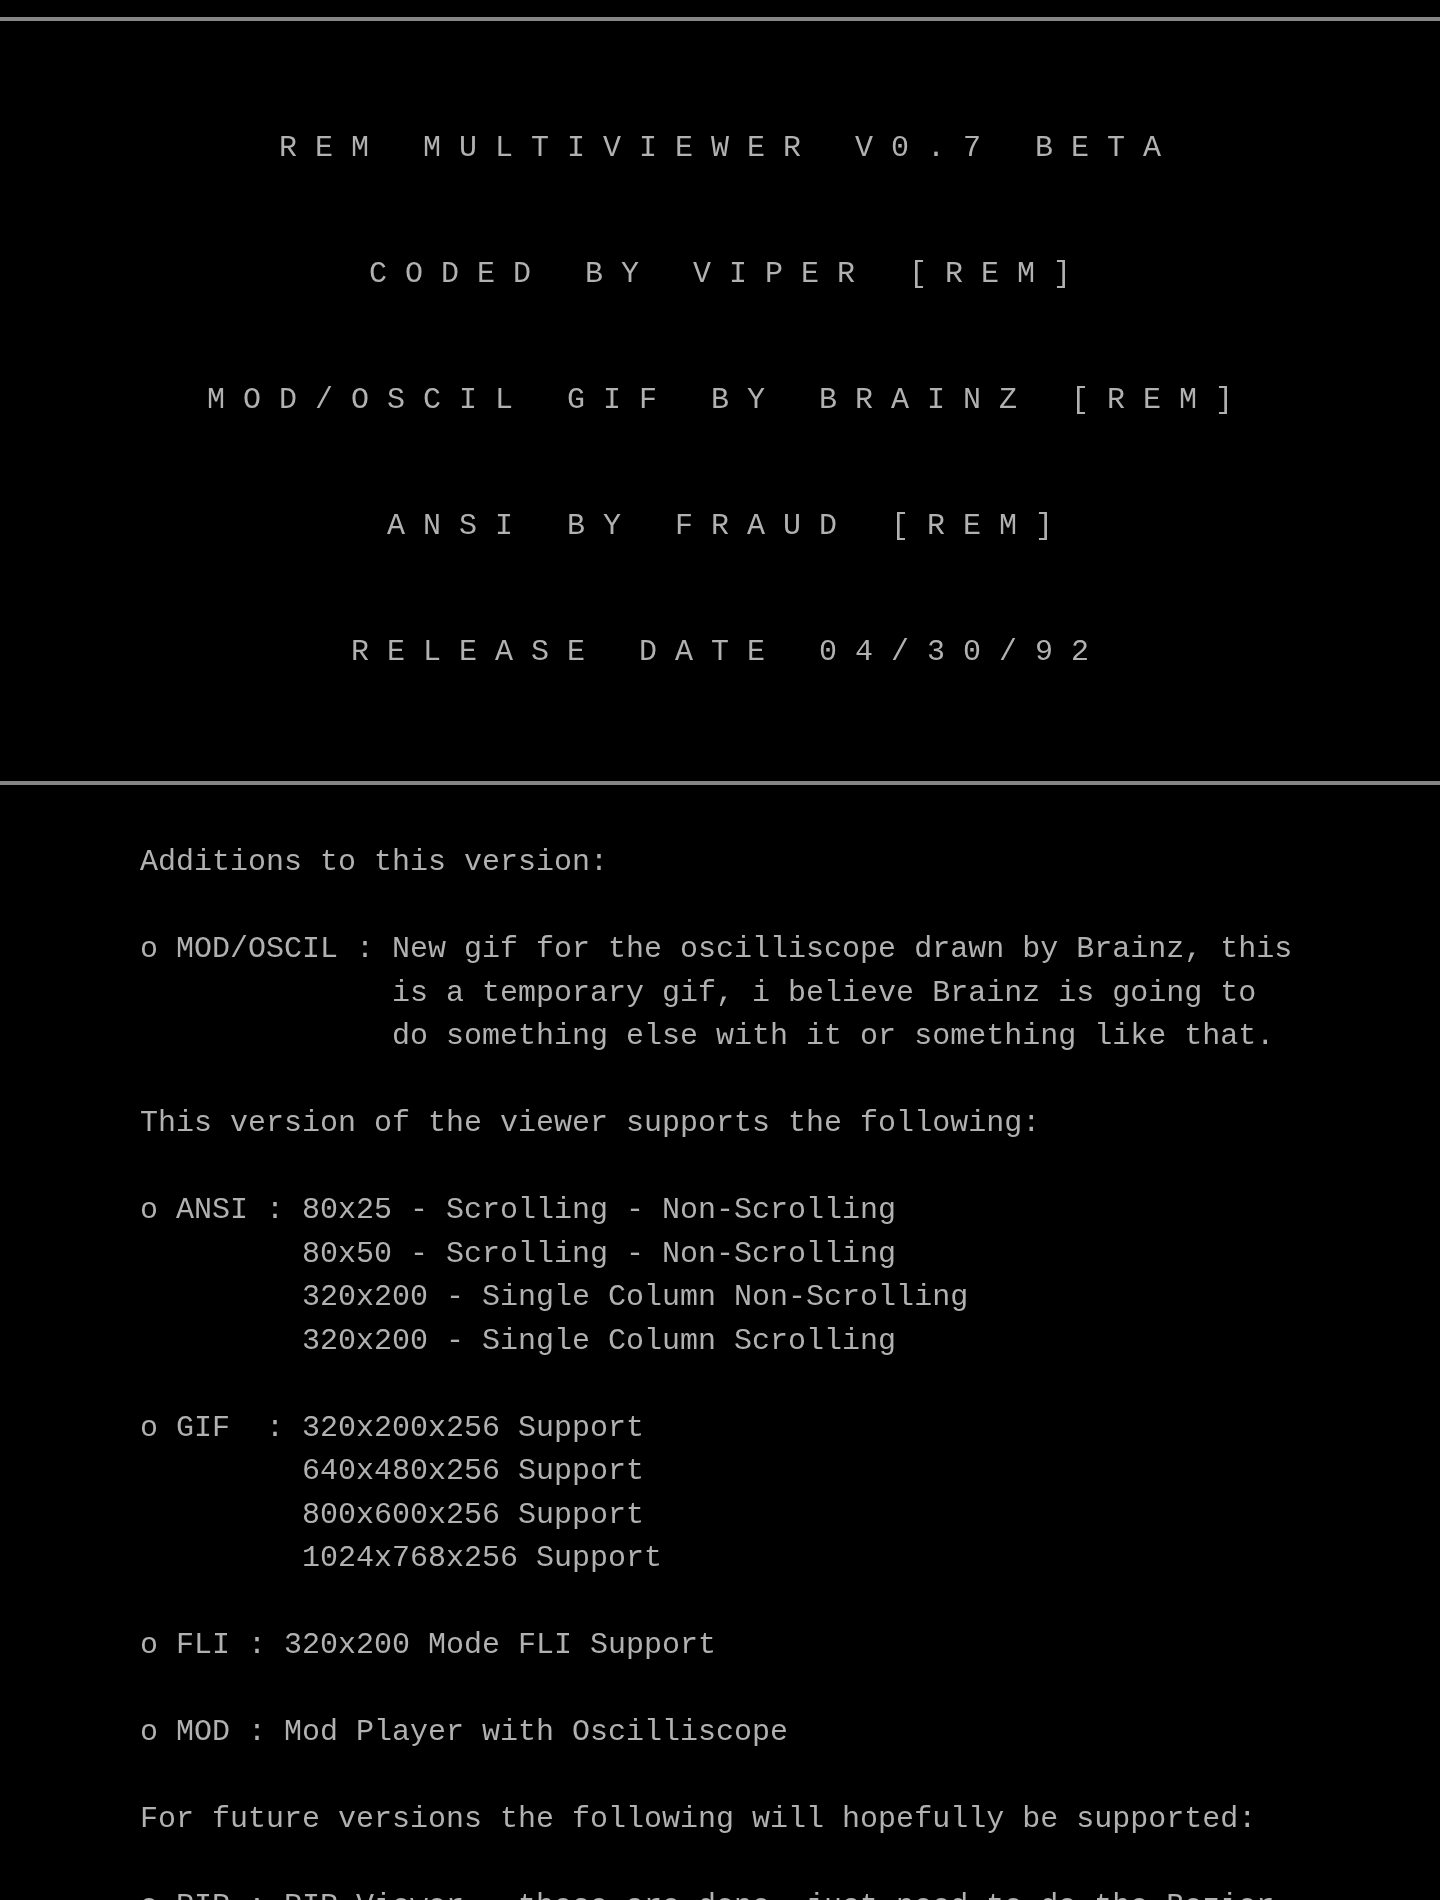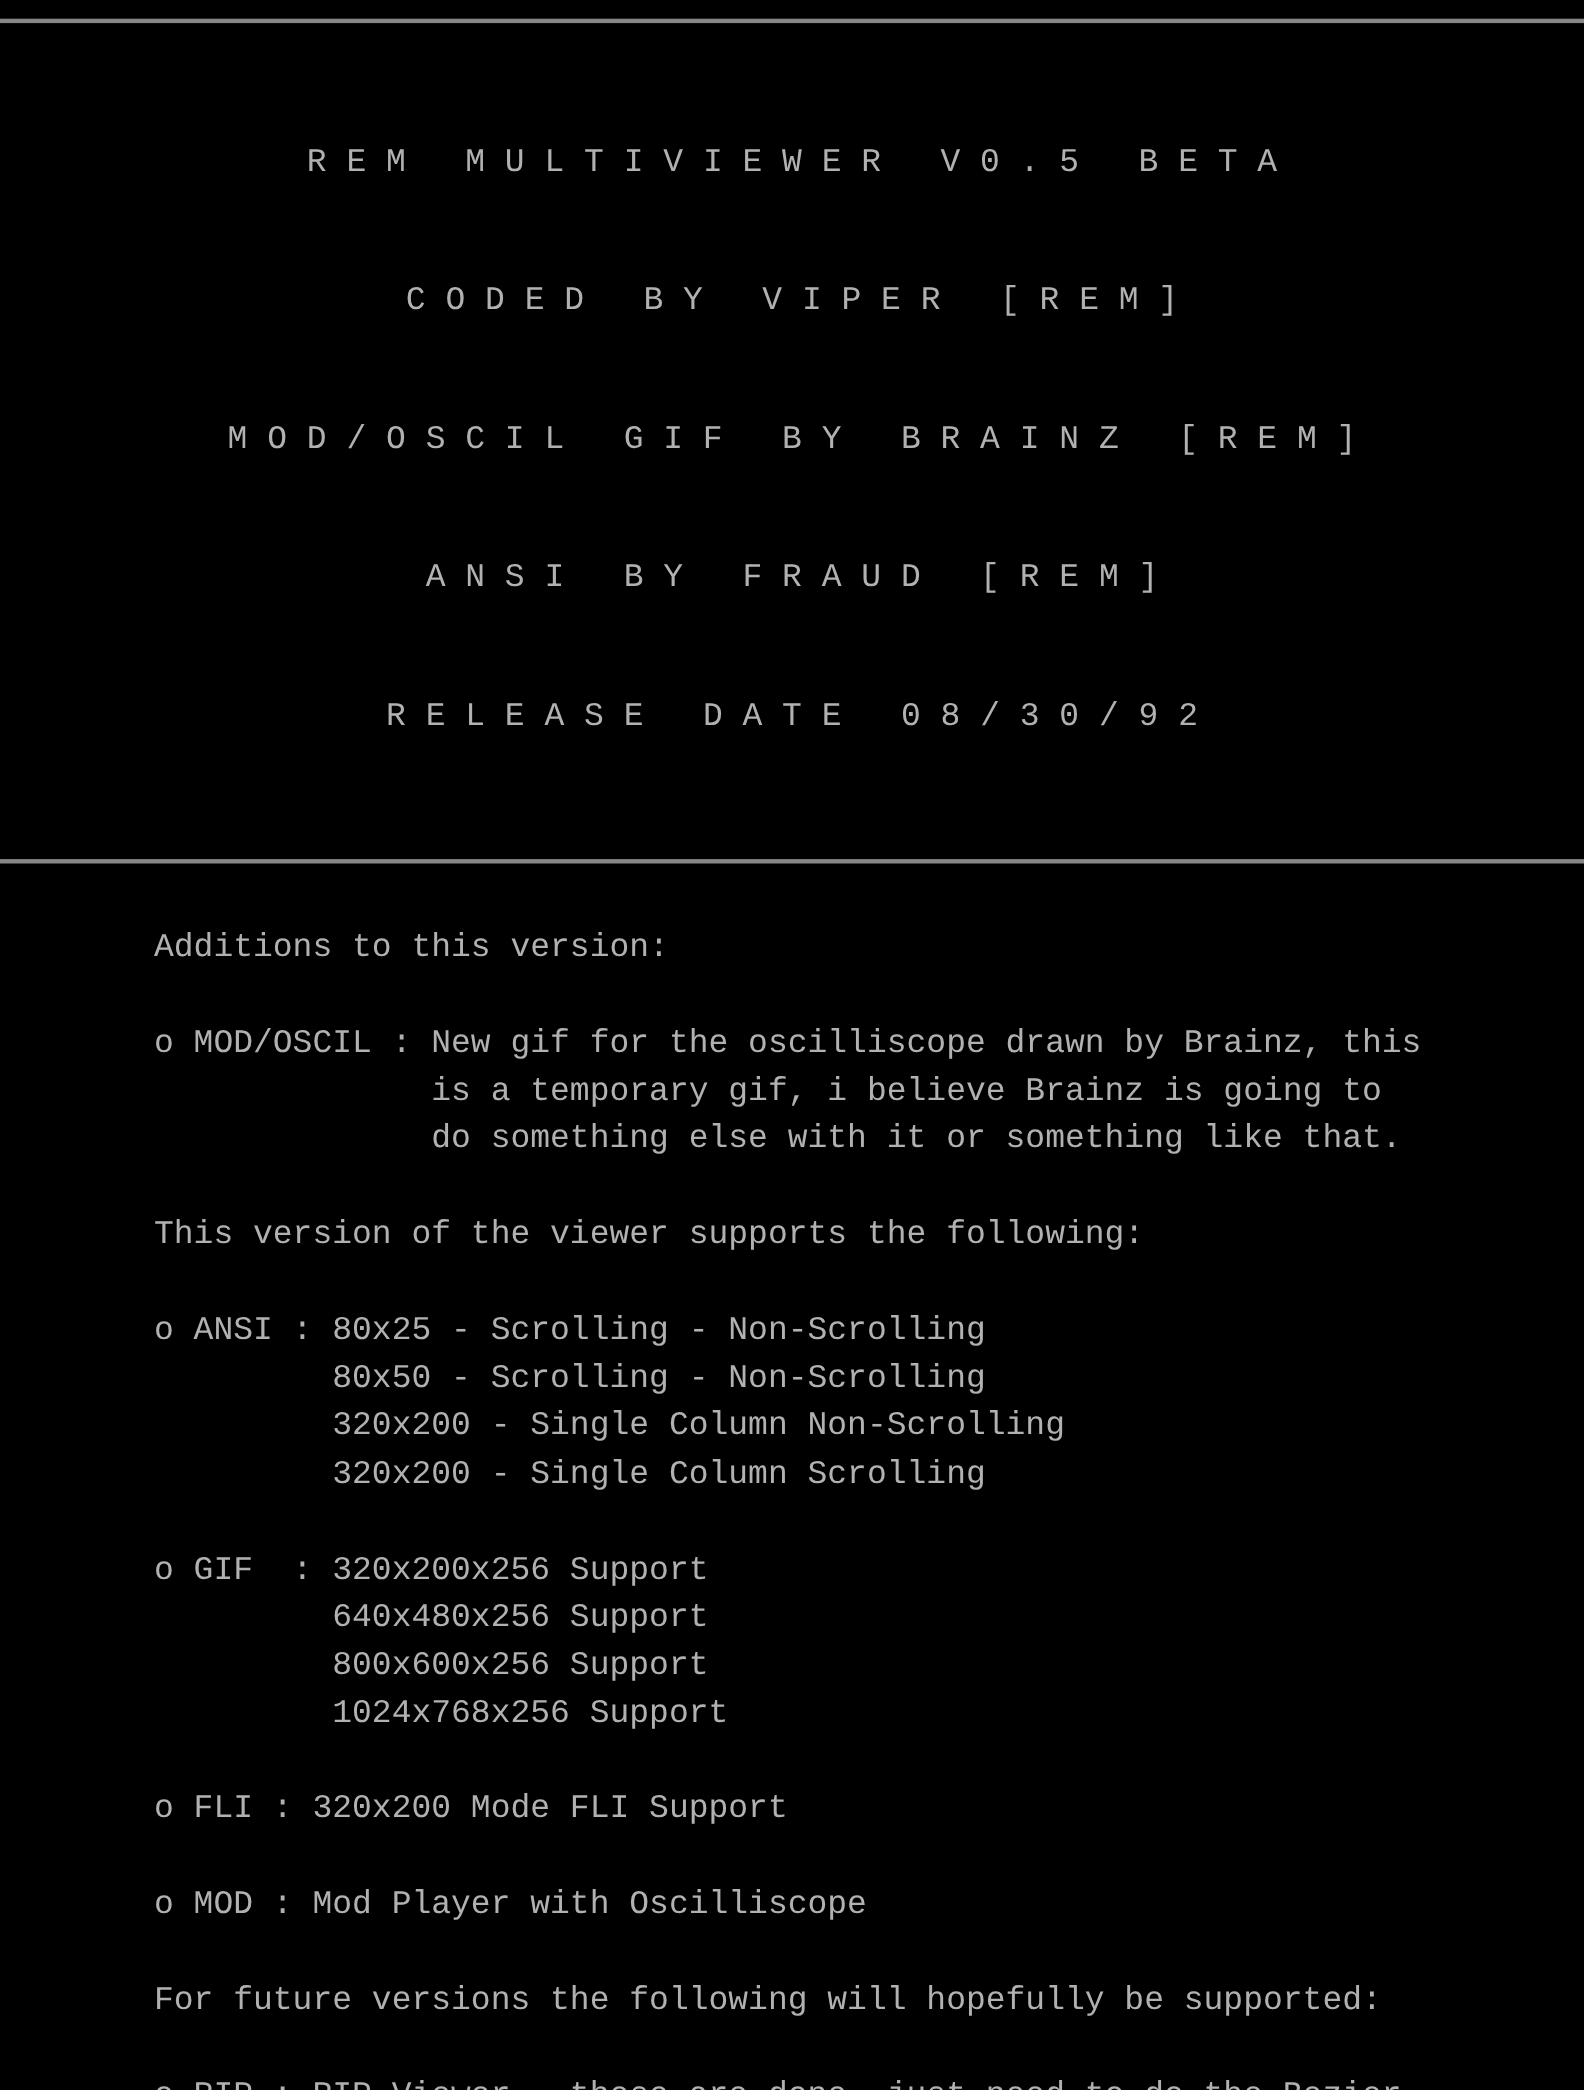--- a/index.html
+++ b/index.html
@@ -53,25 +53,25 @@
   }
 </style>
 </head>
 <body>
 
 <div class="page">
 
   <div class="rule top"></div>
 
   <div class="header">
-    <div class="header-line">R E M   M U L T I V I E W E R   V 0 . 5   B E T A</div>
+    <div class="header-line">R E M   M U L T I V I E W E R   V 0 . 7   B E T A</div>
     <div class="header-line">C O D E D   B Y   V I P E R   [ R E M ]</div>
     <div class="header-line">M O D / O S C I L   G I F   B Y   B R A I N Z   [ R E M ]</div>
     <div class="header-line">A N S I   B Y   F R A U D   [ R E M ]</div>
-    <div class="header-line">R E L E A S E   D A T E   0 8 / 3 0 / 9 2</div>
+    <div class="header-line">R E L E A S E   D A T E   0 4 / 3 0 / 9 2</div>
   </div>
 
   <div class="rule bottom"></div>
 
   <pre class="body-text">Additions to this version:
 
 o MOD/OSCIL : New gif for the oscilliscope drawn by Brainz, this
               is a temporary gif, i believe Brainz is going to
               do something else with it or something like that.
 

